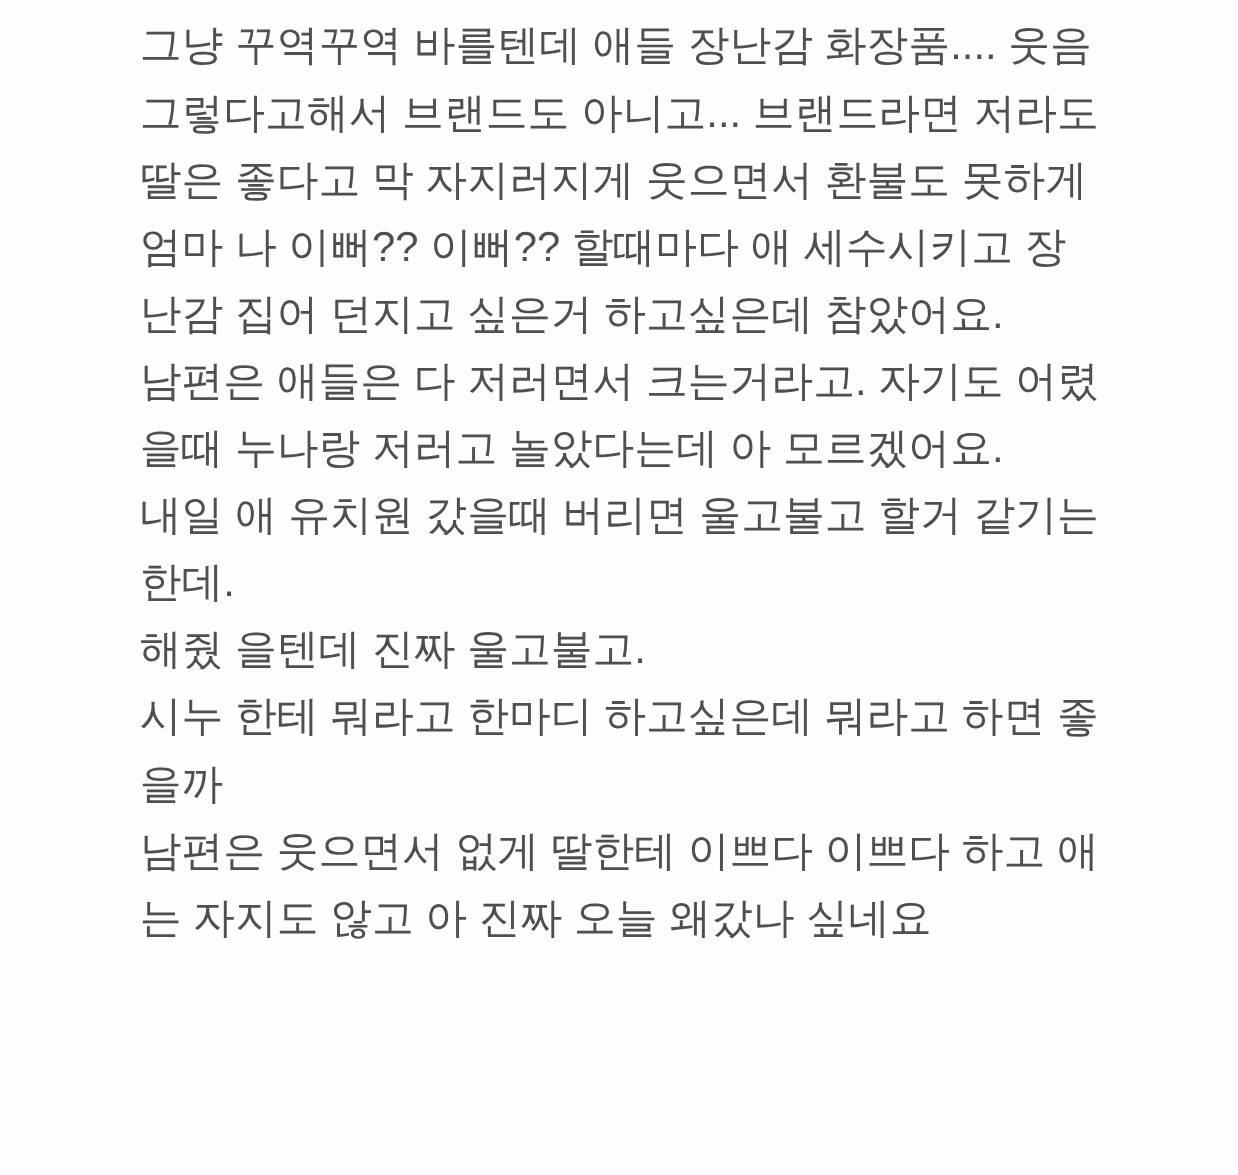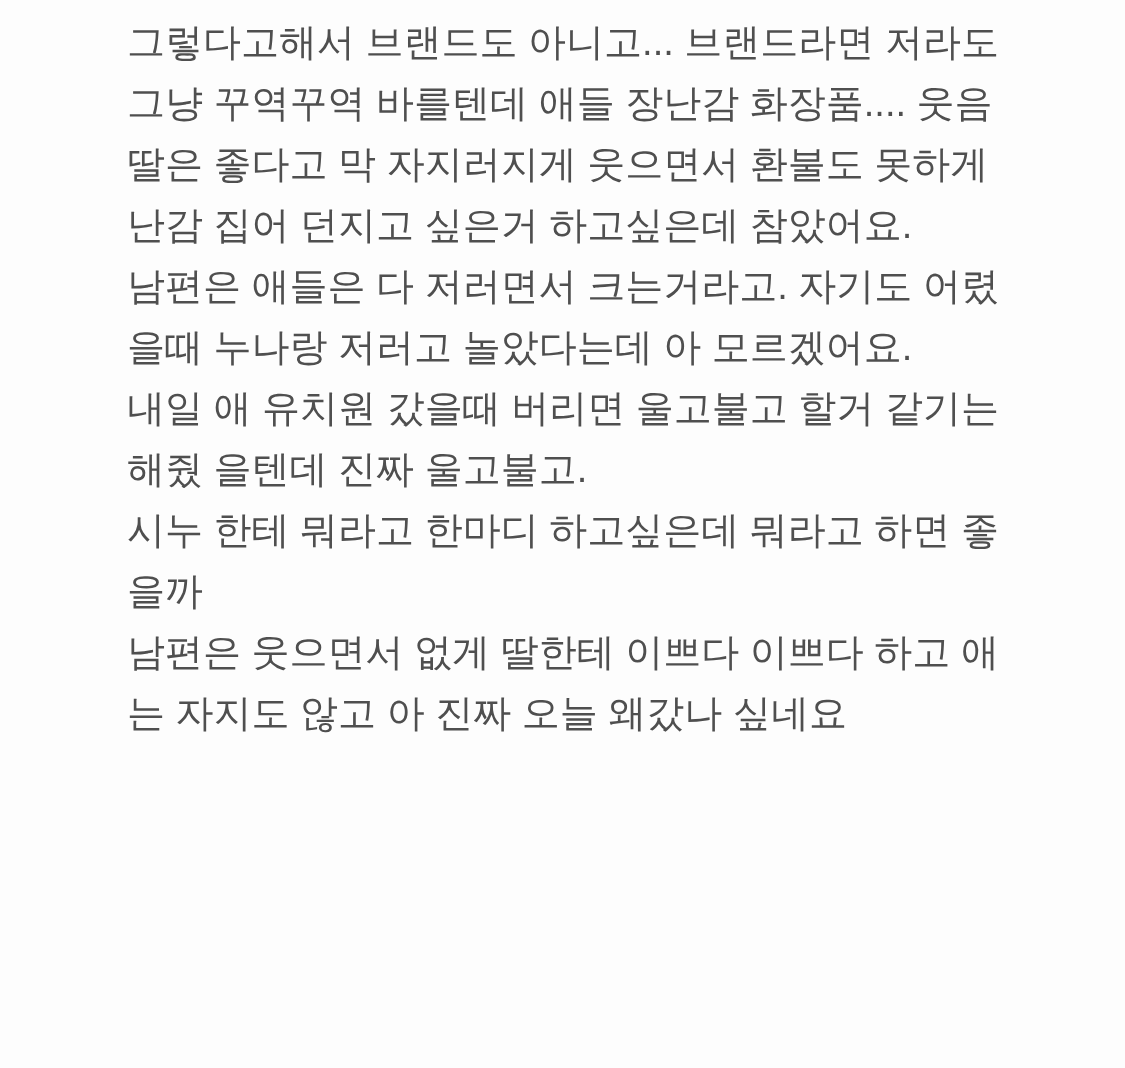--- a/index.html
+++ b/index.html
@@ -26,25 +26,27 @@
   }
   .text-line {
     white-space: nowrap;
     height: 61px;
   }
 </style>
 </head>
 <body>
 
 <div class="post-body">
+  <div class="text-line">그냥 꾸역꾸역 바를텐데 애들 장난감 화장품.... 웃음</div>
   <div class="text-line">그렇다고해서 브랜드도 아니고... 브랜드라면 저라도</div>
-  <div class="text-line">그냥 꾸역꾸역 바를텐데 애들 장난감 화장품.... 웃음</div>
   <div class="text-line">딸은 좋다고 막 자지러지게 웃으면서 환불도 못하게</div>
+  <div class="text-line">엄마 나 이뻐?? 이뻐?? 할때마다 애 세수시키고 장</div>
   <div class="text-line">난감 집어 던지고 싶은거 하고싶은데 참았어요.</div>
   <div class="text-line">남편은 애들은 다 저러면서 크는거라고. 자기도 어렸</div>
   <div class="text-line">을때 누나랑 저러고 놀았다는데 아 모르겠어요.</div>
   <div class="text-line">내일 애 유치원 갔을때 버리면 울고불고 할거 같기는</div>
+  <div class="text-line">한데.</div>
   <div class="text-line">해줬 을텐데 진짜 울고불고.</div>
   <div class="text-line">시누 한테 뭐라고 한마디 하고싶은데 뭐라고 하면 좋</div>
   <div class="text-line">을까</div>
   <div class="text-line">남편은 웃으면서 없게 딸한테 이쁘다 이쁘다 하고 애</div>
   <div class="text-line">는 자지도 않고 아 진짜 오늘 왜갔나 싶네요</div>
 </div>
 
 </body></html>

